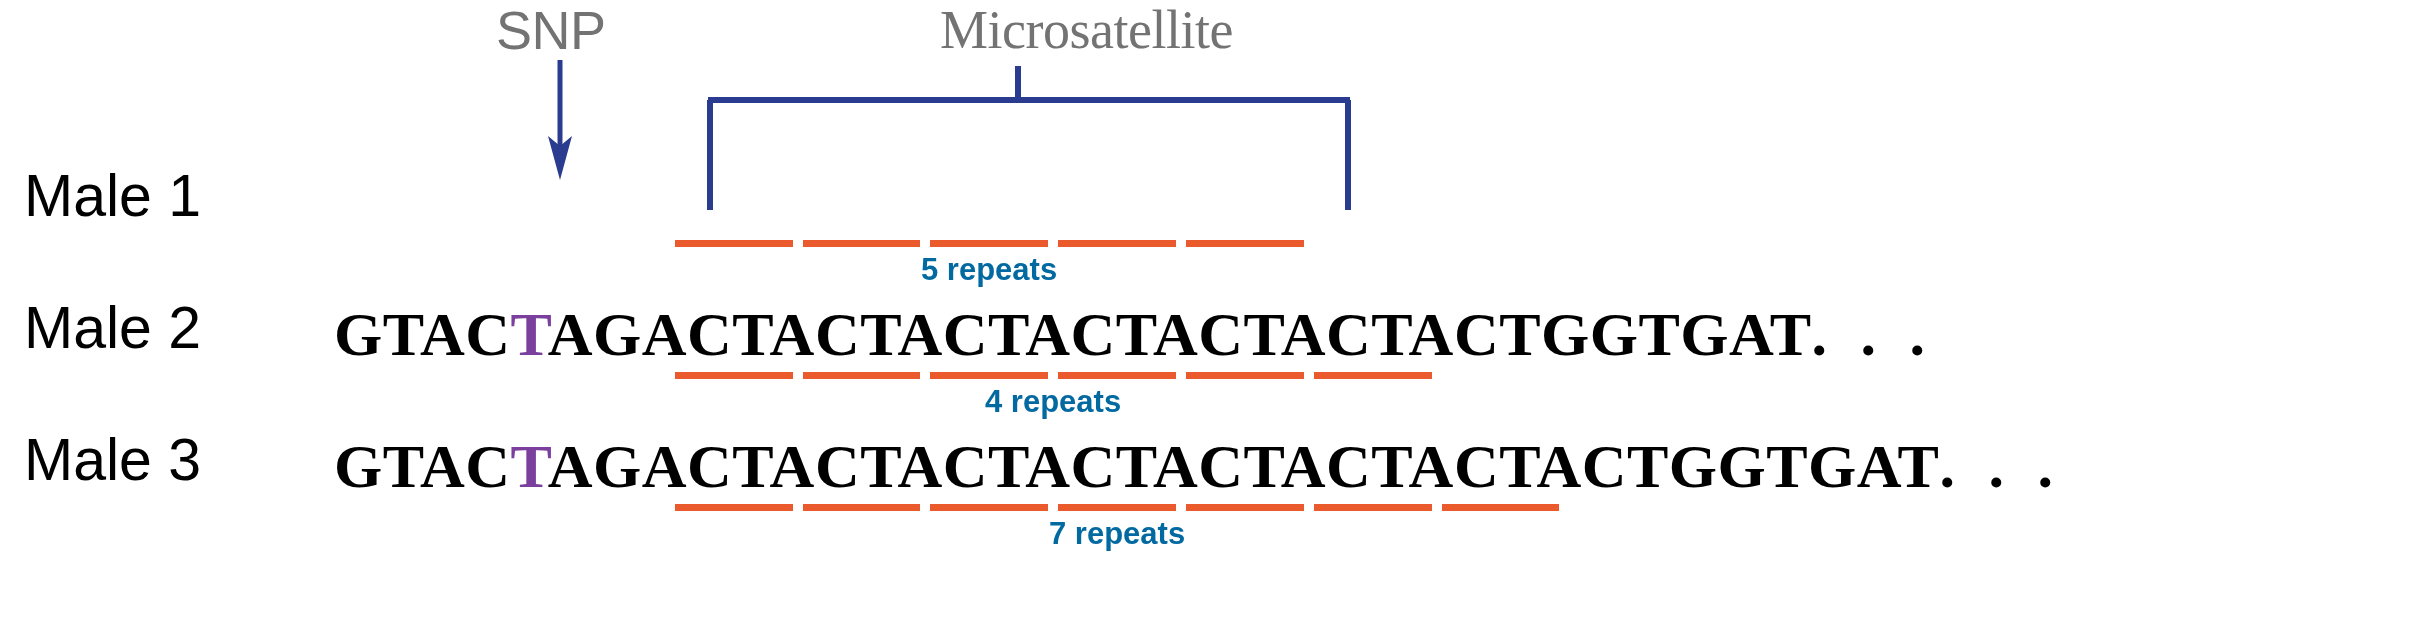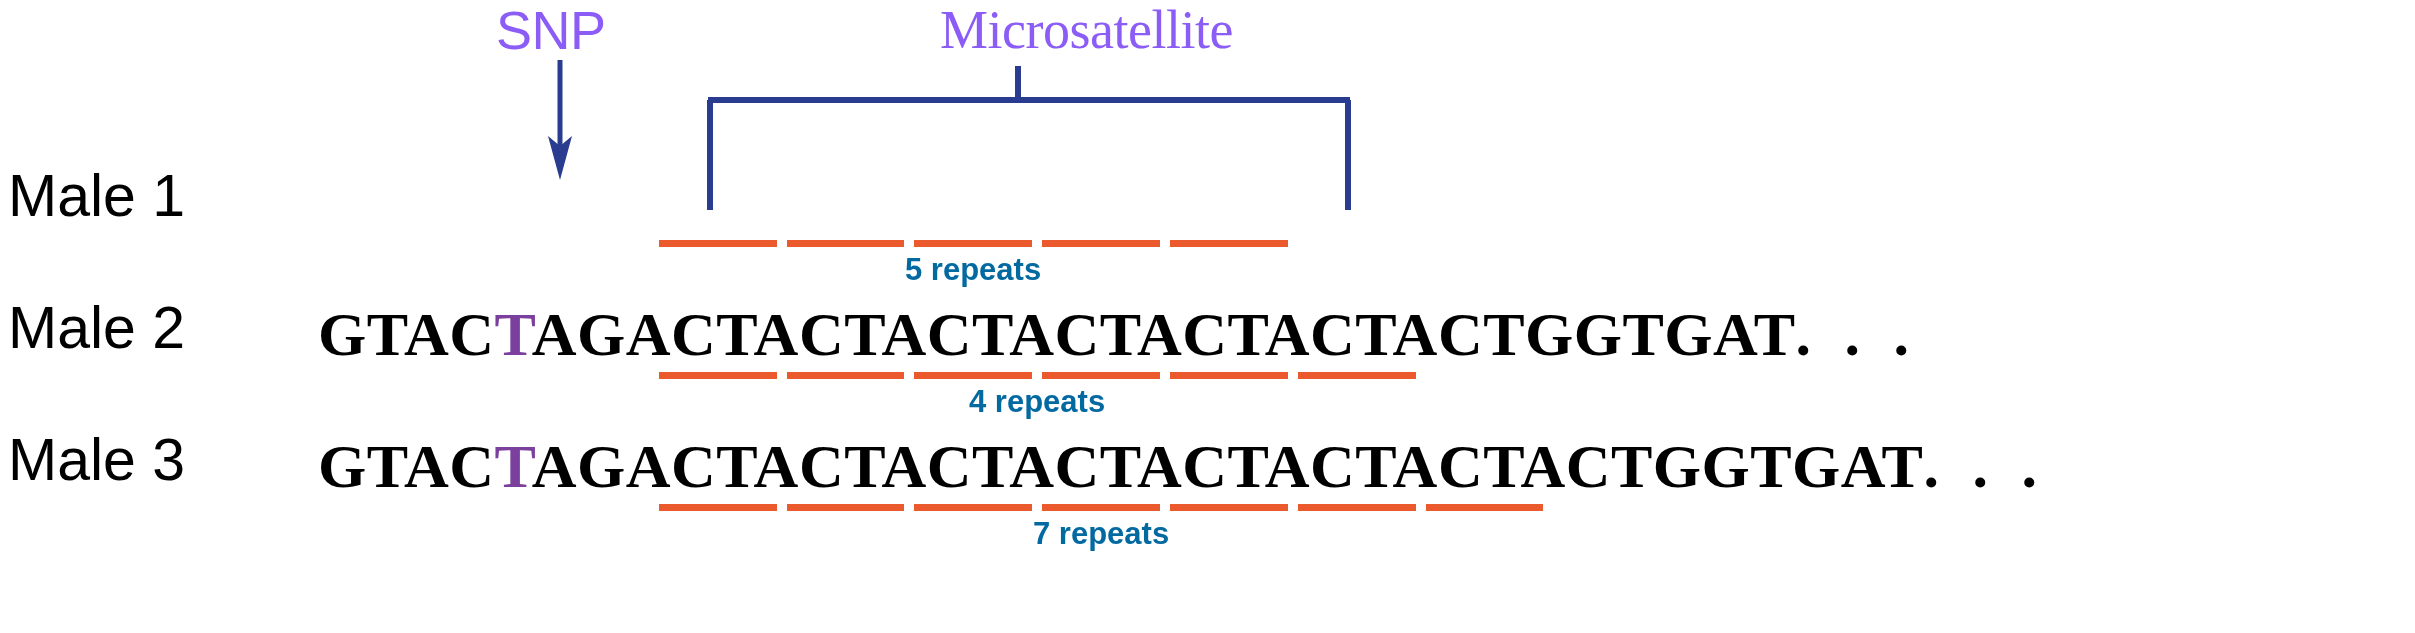--- a/index.html
+++ b/index.html
@@ -13,21 +13,21 @@
     width: 2415px;
     height: 633px;
     background: #ffffff;
     overflow: hidden;
     font-family: "Liberation Sans", sans-serif;
   }
 
   
   .annot-label {
     position: absolute;
-    color: #8b5cf6;
+    color: #737373;
     font-family: "Liberation Sans", sans-serif;
     font-weight: 400;
     white-space: nowrap;
     letter-spacing: -0.5px;
   }
   #snp-label {
     left: 496px;
     top: 2px;
     font-size: 54px;
     line-height: 56px;
@@ -54,21 +54,21 @@
     position: absolute;
     left: 700px;
     top: 58px;
     width: 670px;
     height: 156px;
   }
 
   
   .row {
     position: absolute;
-    left: 0;
+    left: 16px;
     width: 2050px;
     height: 120px;
   }
   #row-1 { top: 168px; }
   #row-2 { top: 300px; }
   #row-3 { top: 432px; }
 
   .row-name {
     position: absolute;
     left: 8px;

